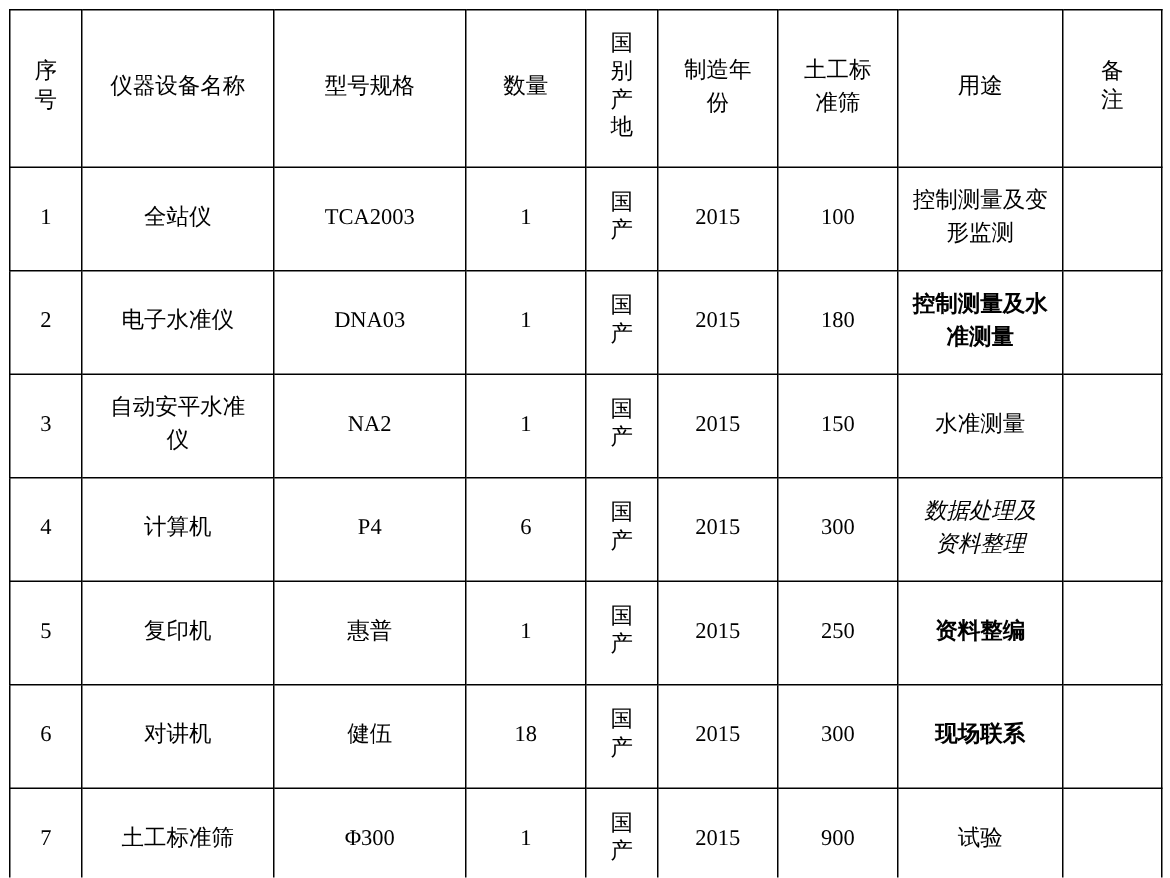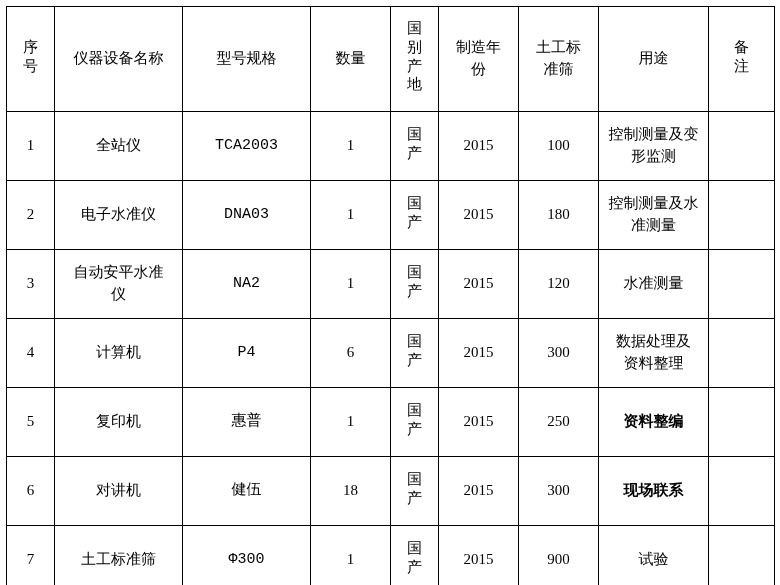--- a/index.html
+++ b/index.html
@@ -65,21 +65,21 @@
     width: 1.1em;
     line-height: 1.25;
     word-break: break-all;
     white-space: normal;
   }
   .cell-text {
     display: inline-block;
     padding: 0 2px;
   }
   .name-cell { font-size: 15px; font-family: Liberation Serif, serif; }
-  .model-cell { font-family: Liberation Mono, monospace; font-size: 15px; }
+  .model-cell { font-family: Liberation Serif, serif; font-size: 15px; }
   .use-cell { font-size: 14px; line-height: 1.5; }
   .narrow-wrap { display:inline-block; max-width: 104px; }
 </style>
 </head>
 <body>
 
 <div class="sheet">
   <table class="equipment-table">
     <colgroup>
       <col class="c-seq">
@@ -136,43 +136,43 @@
         <td><span></span></td>
       </tr>
       <tr>
         <td><span>2</span></td>
         <td class="name-cell"><span class="narrow-wrap">电子水准仪</span></td>
         <td class="model-cell"><span>DNA03</span></td>
         <td><span>1</span></td>
         <td class="vert"><span class="vert-inner">国产</span></td>
         <td><span>2015</span></td>
         <td><span>180</span></td>
-        <td class="use-cell"><span style="display:inline-block;max-width:92px;">控制测量及水准测量</span></td>
+        <td class="use-cell"><span style="display:inline-block;max-width:92px;font-weight:bold;">控制测量及水准测量</span></td>
         <td><span></span></td>
       </tr>
       <tr>
         <td><span>3</span></td>
         <td class="name-cell"><span class="narrow-wrap">自动安平水准仪</span></td>
         <td class="model-cell"><span>NA2</span></td>
         <td><span>1</span></td>
         <td class="vert"><span class="vert-inner">国产</span></td>
         <td><span>2015</span></td>
-        <td><span>120</span></td>
+        <td><span>150</span></td>
         <td class="use-cell"><span style="display:inline-block;max-width:78px;">水准测量</span></td>
         <td><span></span></td>
       </tr>
       <tr>
         <td><span>4</span></td>
         <td class="name-cell"><span class="narrow-wrap">计算机</span></td>
         <td class="model-cell"><span>P4</span></td>
         <td><span>6</span></td>
         <td class="vert"><span class="vert-inner">国产</span></td>
         <td><span>2015</span></td>
         <td><span>300</span></td>
-        <td class="use-cell"><span style="display:inline-block;max-width:78px;">数据处理及资料整理</span></td>
+        <td class="use-cell"><span style="display:inline-block;max-width:78px;font-style:italic;">数据处理及资料整理</span></td>
         <td><span></span></td>
       </tr>
       <tr>
         <td><span>5</span></td>
         <td class="name-cell"><span class="narrow-wrap">复印机</span></td>
         <td class="model-cell"><span>惠普</span></td>
         <td><span>1</span></td>
         <td class="vert"><span class="vert-inner">国产</span></td>
         <td><span>2015</span></td>
         <td><span>250</span></td>

